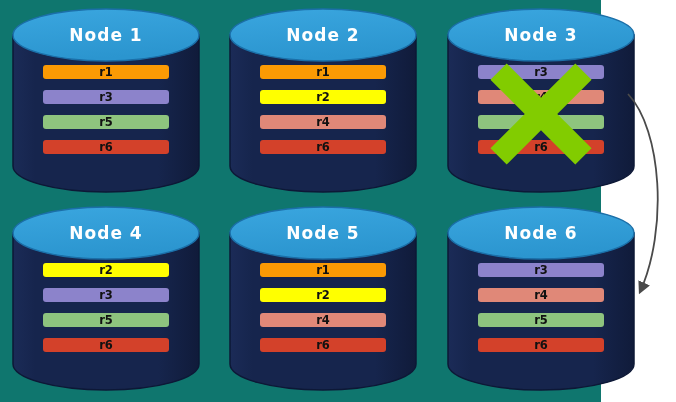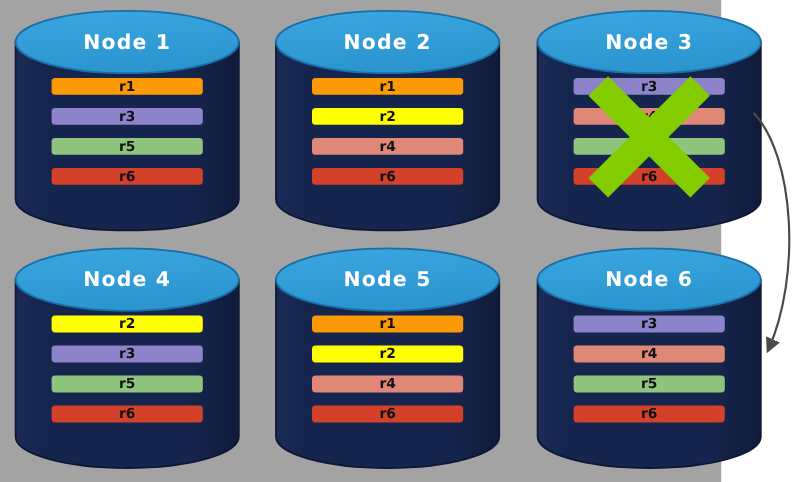--- a/index.html
+++ b/index.html
@@ -10,21 +10,21 @@
   body {
     width: 676px;
     height: 402px;
     overflow: hidden;
     font-family: "DejaVu Sans", "Liberation Sans", sans-serif;
   }
   #stage {
     position: relative;
     width: 601px;
     height: 402px;
-    background: #a3a3a3;
+    background: #0f766e;
   }
   #stage > svg {
     position: absolute;
     top: 0;
     left: 0;
   }
   .node-title {
     font-family: "DejaVu Sans", "Liberation Sans", sans-serif;
     font-size: 17px;
     font-weight: bold;

